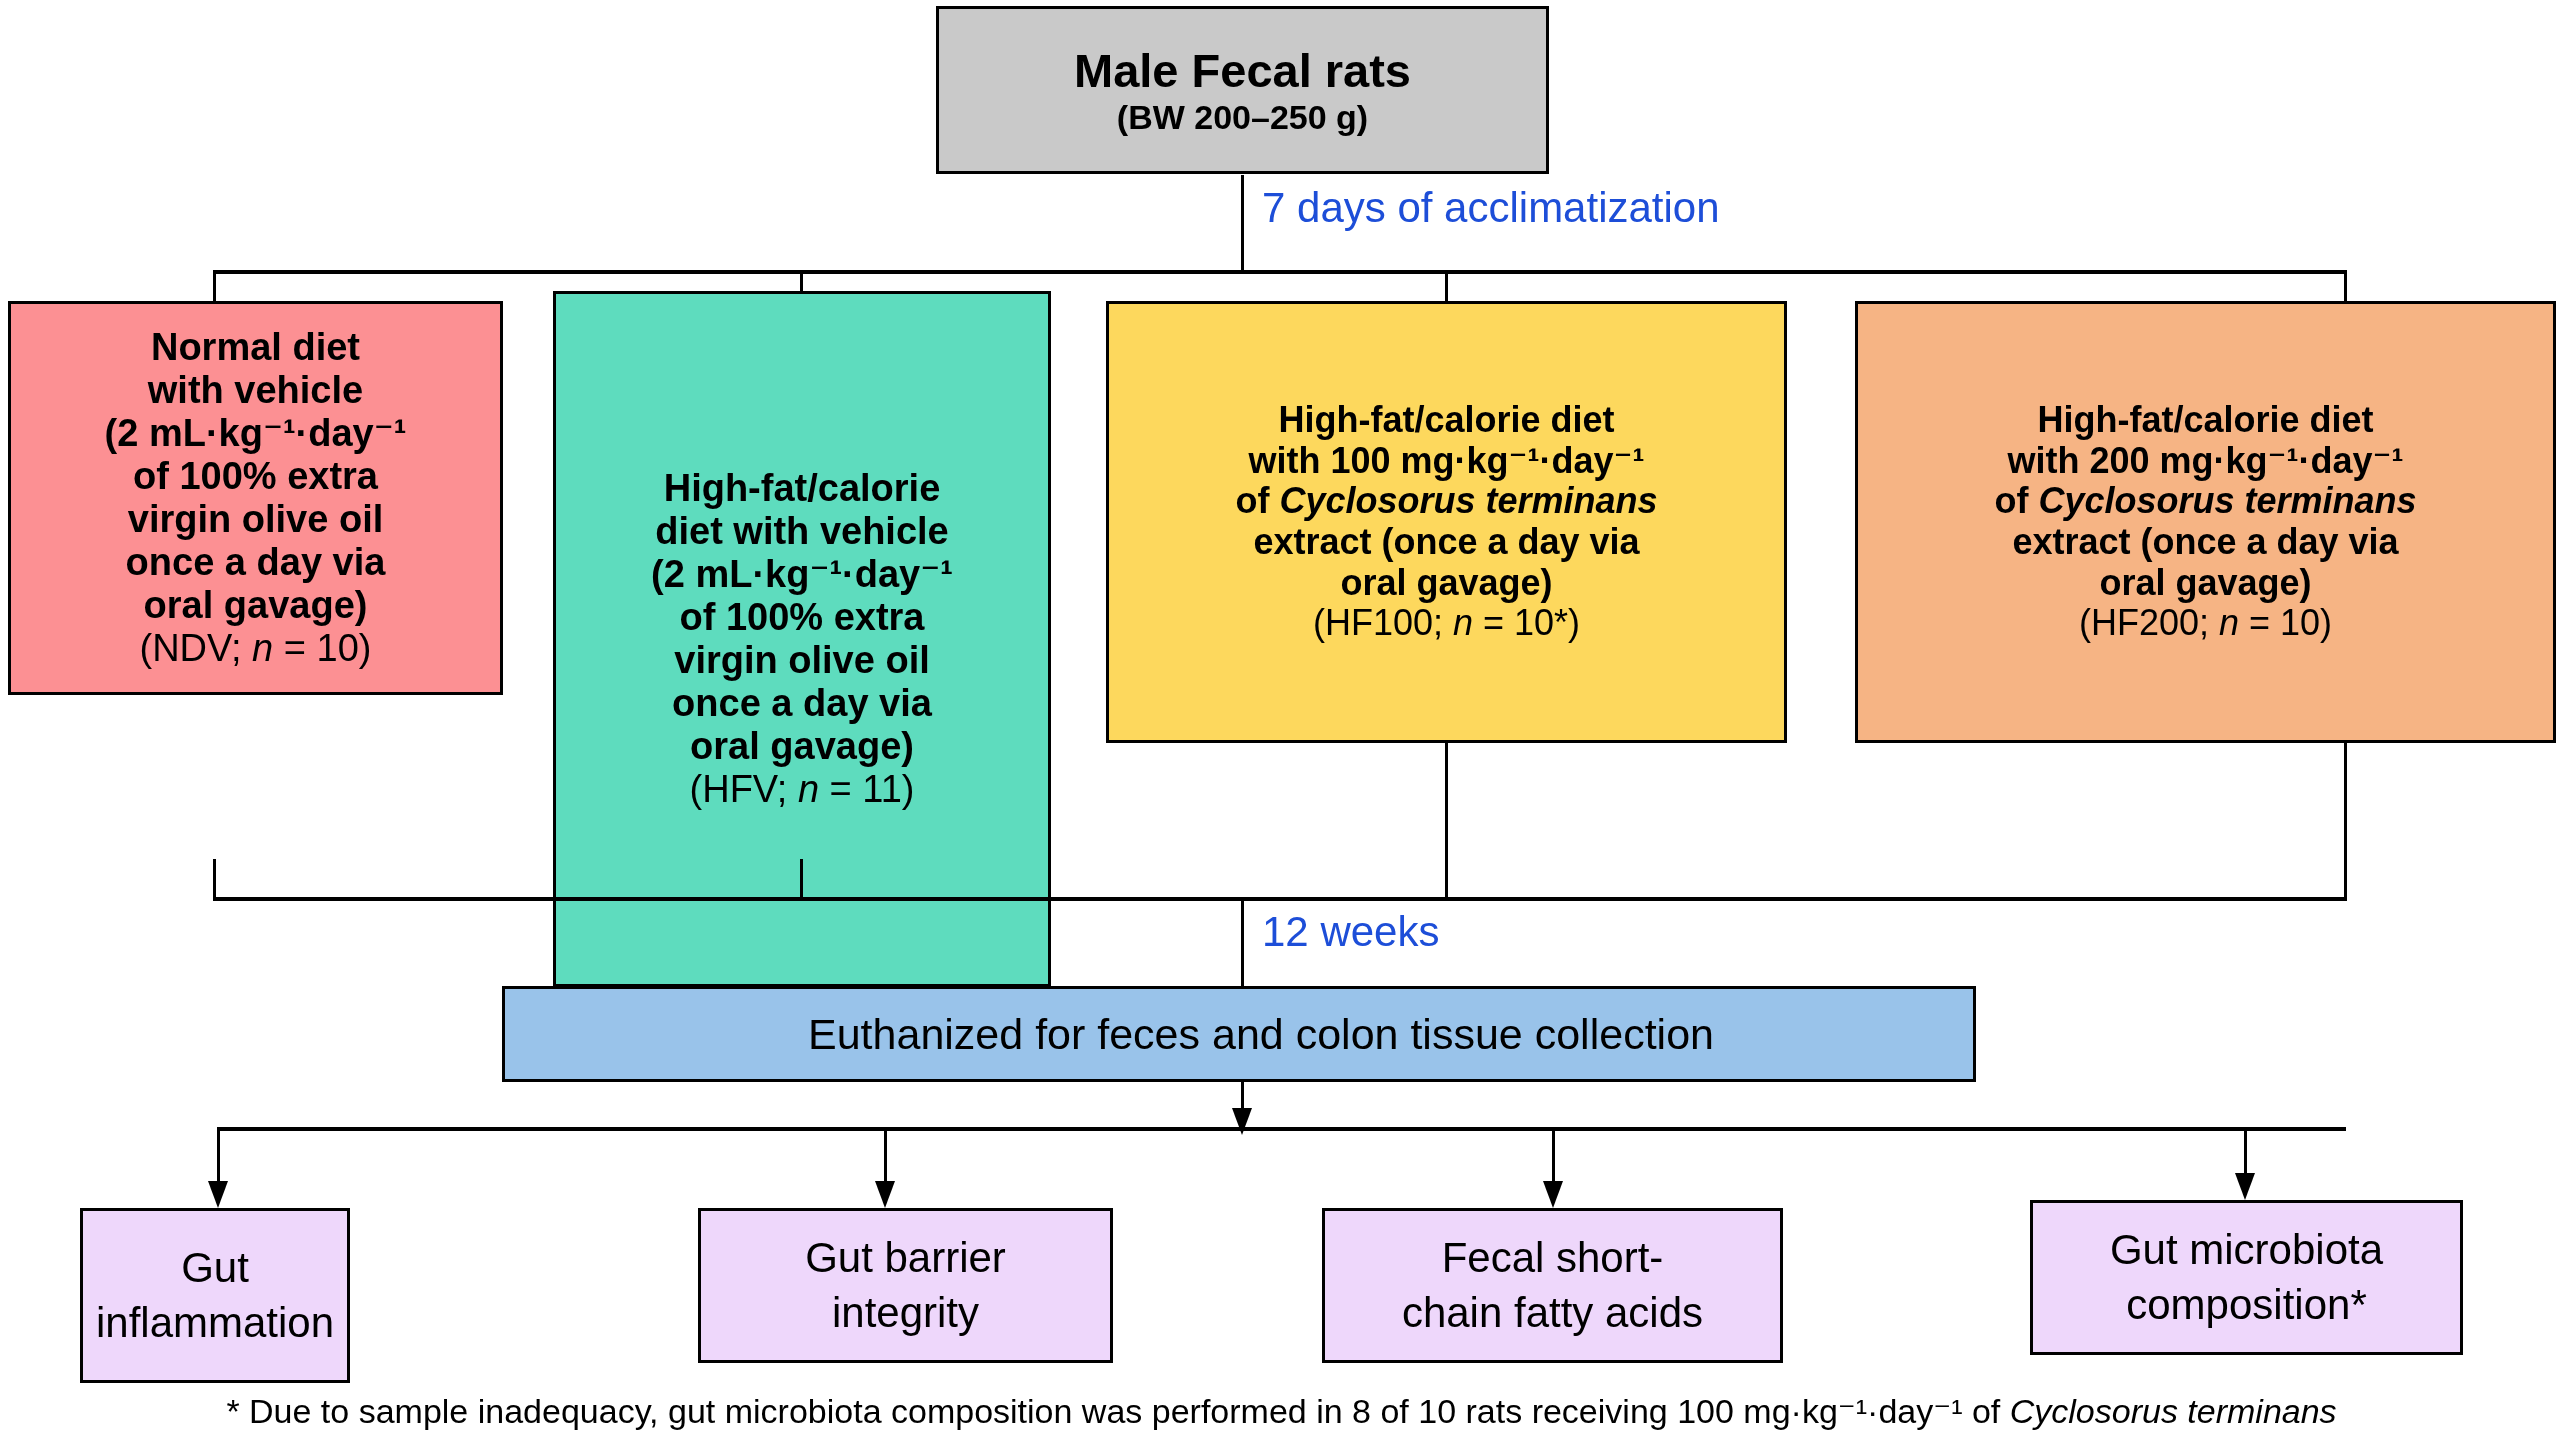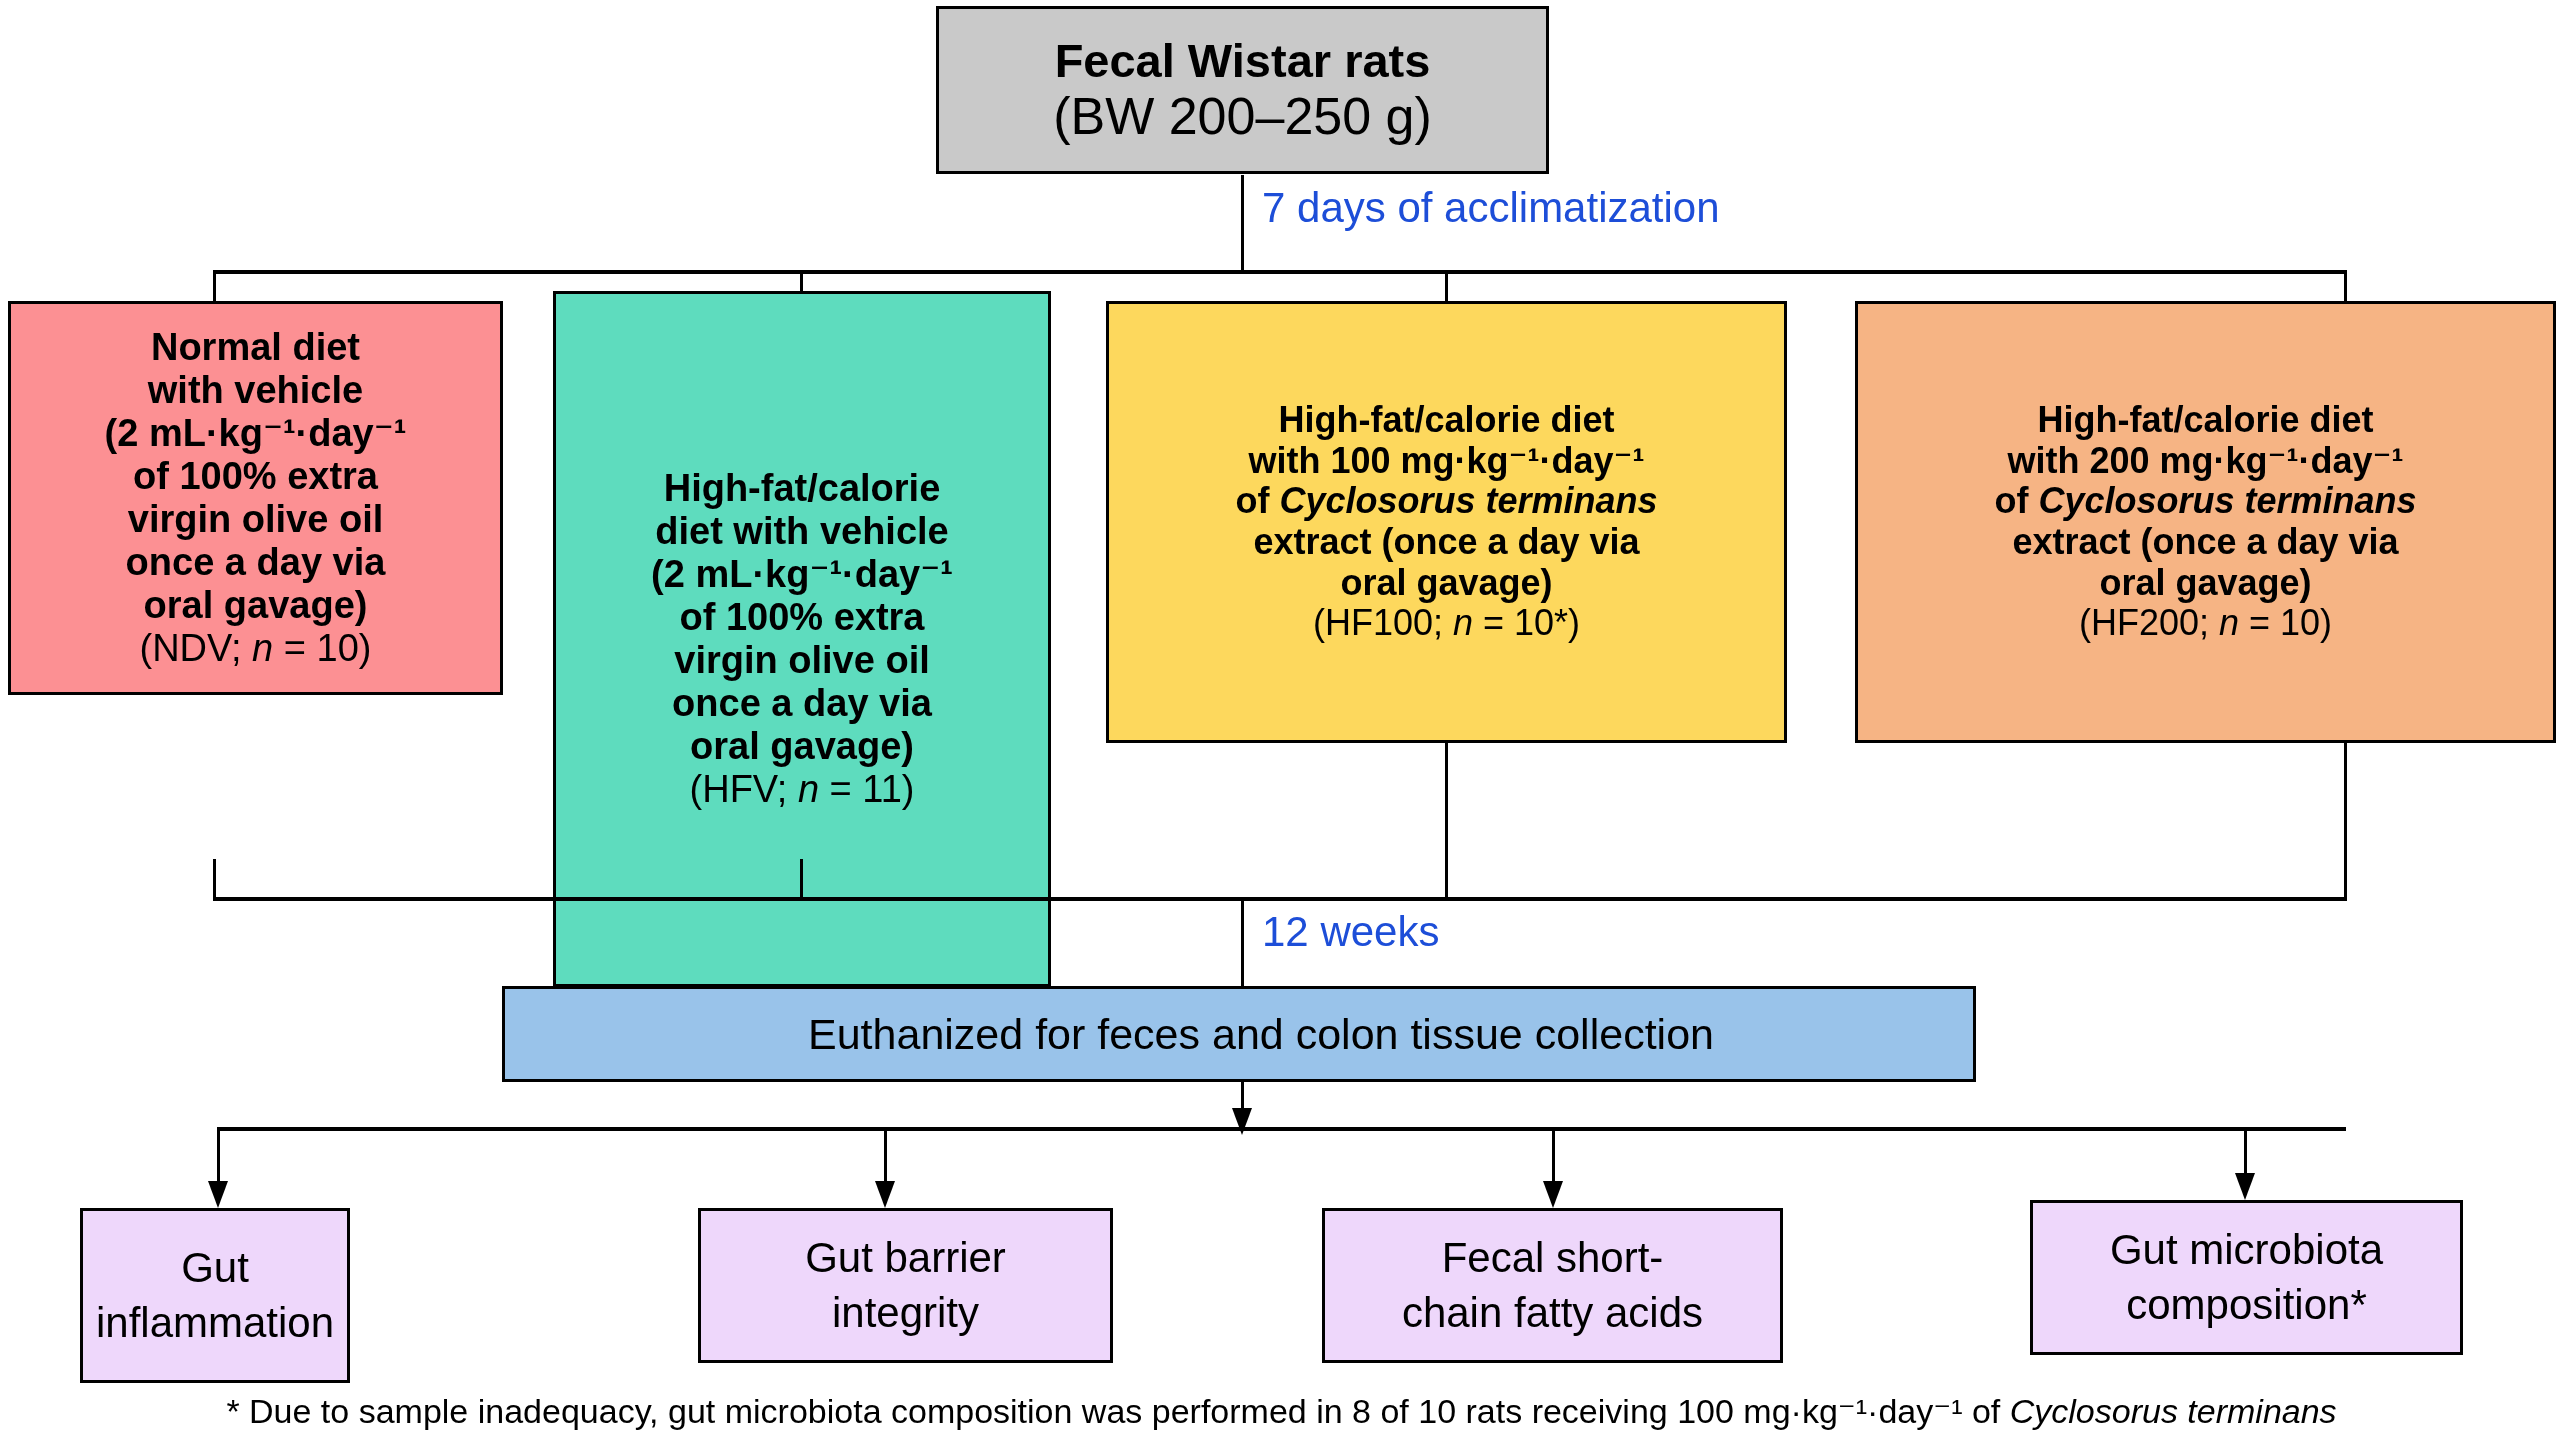--- a/index.html
+++ b/index.html
@@ -30,21 +30,21 @@
   }
   .box .ln{display:block;white-space:nowrap;}
 
   
   #top-box{
     left:936px; top:6.2px; width:613px; height:168px;
     background:#c9c9c9;
     font-size:45px;
   }
   #top-box .t1{font-weight:bold;font-size:47px;}
-  #top-box .t2{font-weight:normal;font-size:52px;}
+  #top-box .t2{font-weight:bold;font-size:34px;}
 
   
   .tx{ font-weight:bold; font-size:39px; }
   .tx .norm{font-weight:normal;}
   .tx .ital{font-style:italic;}
   #arm-1{left:8px;  top:301px; width:495px;  height:394px; background:#fc9093;}
   #arm-2{left:553px; top:291px; width:498px;  height:696px; background:#5edcbe;}
   #arm-3{left:1106px;top:301px; width:681px; height:442px; background:#fdd85d;}
   #arm-4{left:1855px;top:301px; width:701px; height:442px; background:#f6b484;}
 
@@ -100,21 +100,21 @@
     white-space:nowrap;
   }
   #footnote .ital{font-style:italic;}
 </style>
 </head>
 <body>
 
 <div id="stage">
 
   <div class="box" id="top-box">
-    <span class="ln t1">Fecal Wistar rats</span>
+    <span class="ln t1">Male Fecal rats</span>
     <span class="ln t2">(BW 200–250 g)</span>
   </div>
 
   <div class="vline" style="left:1241px; top:175px; height:98px;"></div>
 
   <div class="edgelabel" style="left:1262px; top:184px;">7 days of acclimatization</div>
 
   <div class="hline" style="left:213px; top:270px; width:2134px;"></div>
 
   <div class="vline" style="left:213px;  top:270px; height:35px;"></div>

